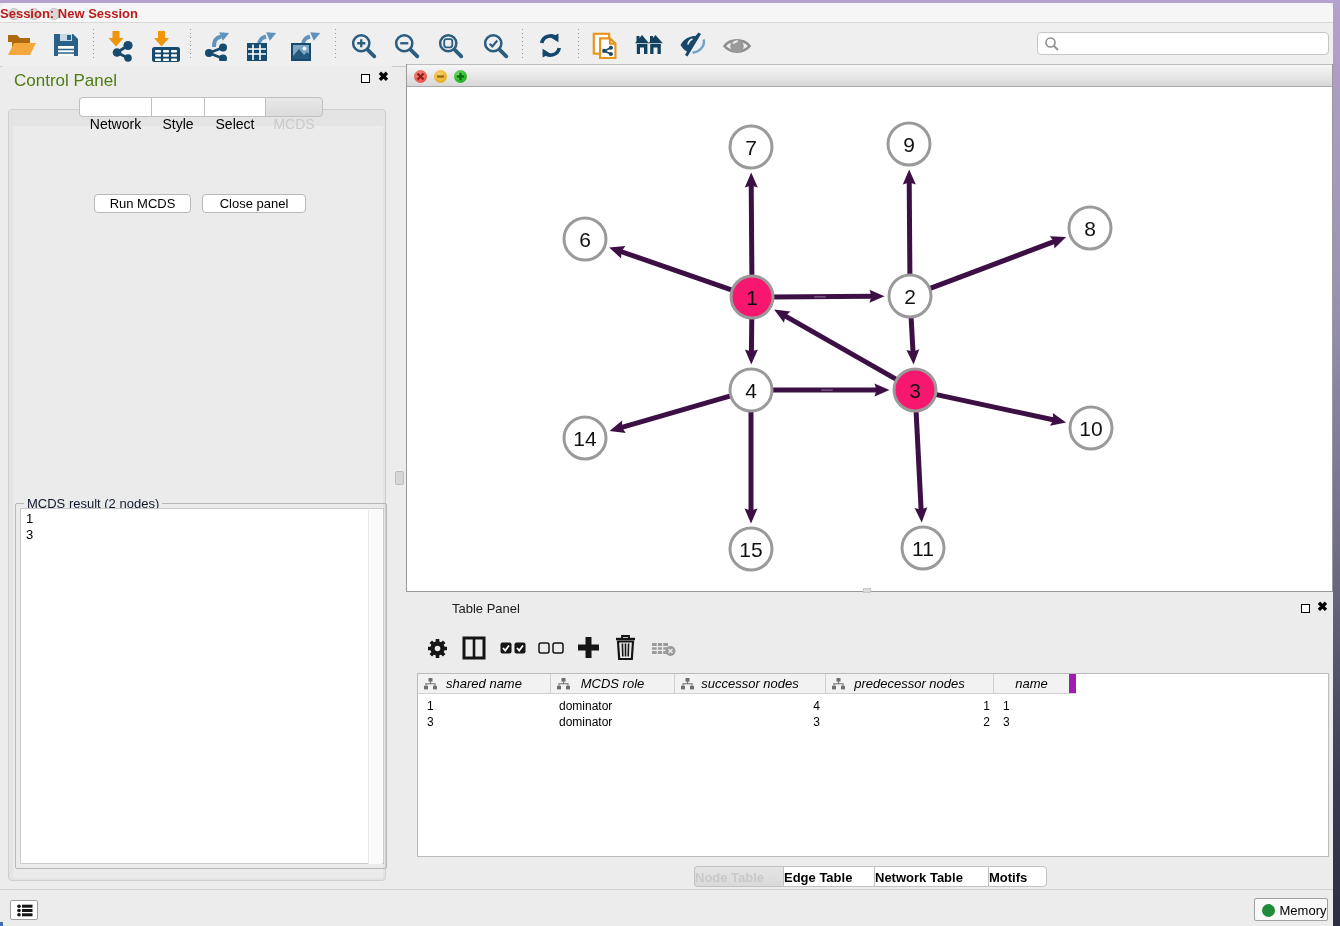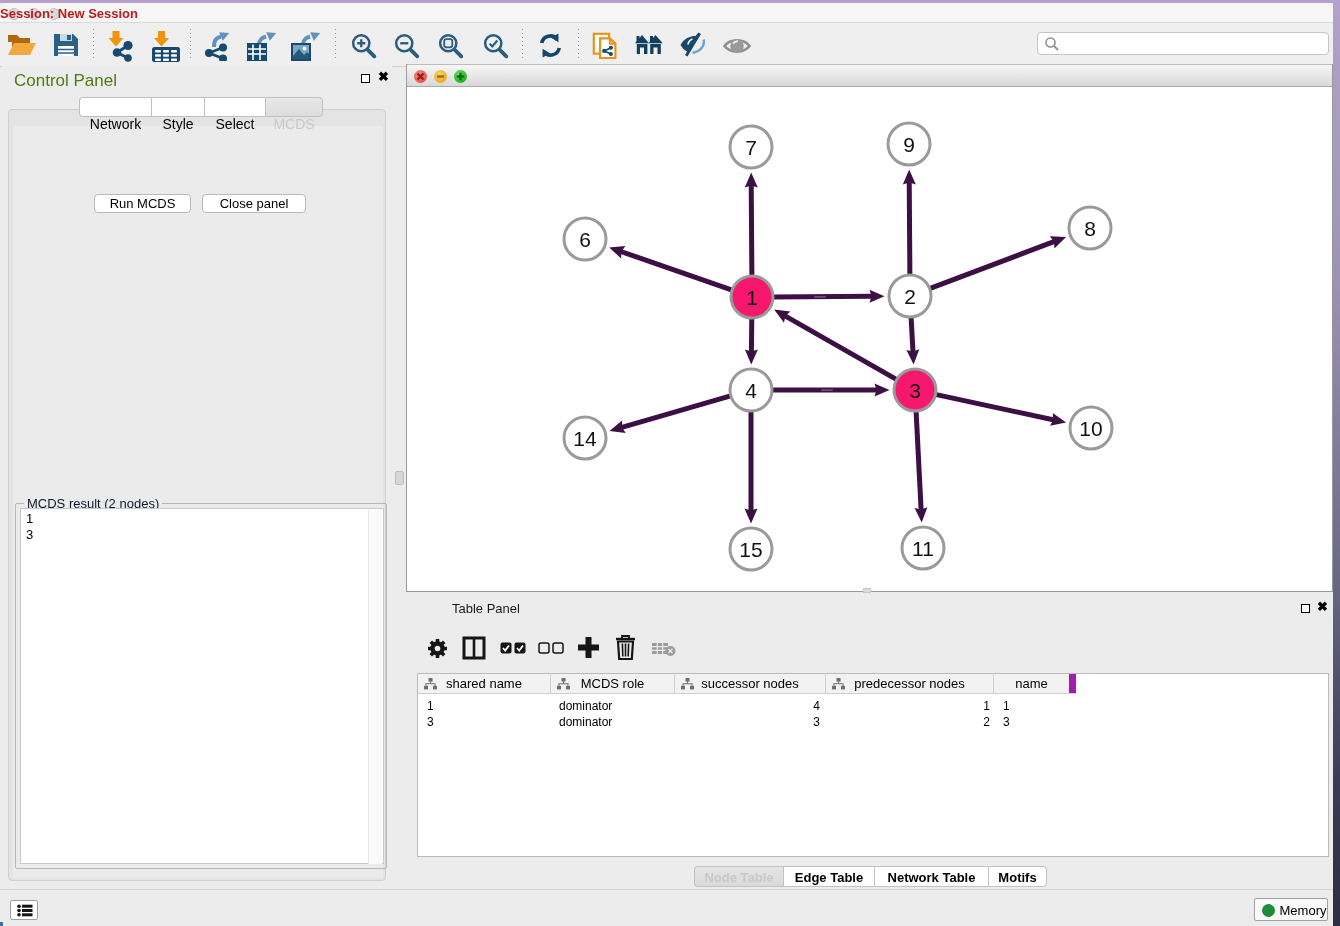--- a/index.html
+++ b/index.html
@@ -70,28 +70,28 @@
 #gsvg polygon { fill:#3d1045; }
 #gsvg circle { stroke:#9a9a9a; stroke-width:3; }
 #gsvg text { font-size:21px; fill:#111; text-anchor:middle; font-family:"Liberation Sans",sans-serif; }
 
 
 #tpanel { left:406px; top:597px; width:927px; height:291px; background:#ececec; }
 #tpanel-hd { position:absolute; left:9px; top:4px; font-size:13px; color:#1a1a1a;margin-left:37px; }
 #ttools { position:absolute; left:0; top:24px; width:100%; height:40px; }
 #ttable { position:absolute; left:11px; top:76px; width:912px; height:184px; background:#fff; border:1px solid #bbb; }
 #thead { position:absolute; left:0; top:0; width:658px; height:20px; background:#f2f2f2;
-  border-bottom:1px solid #d0d0d0; display:flex; font-size:13px; color:#000; }
+  border-bottom:1px solid #d0d0d0; display:flex; font-size:13px; color:#000;font-style:italic; }
 .th { border-right:1px solid #d0d0d0; position:relative; text-align:center; padding-top:2px; }
 .th svg { position:absolute; left:6px; top:4px; }
 .trow { position:absolute; font-size:12px; color:#000; height:16px; width:100%; }
 .trow span { position:absolute; }
 
 .btabs { position:absolute; display:flex; font-size:13px; font-weight:bold; }
-.btab { background:#fff; border:1px solid #c2c2c2; border-right:none; text-align:center; padding-top:3px; height:21px; }
+.btab { background:#fff; border:1px solid #c2c2c2; border-right:none; padding-top:3px; height:21px; }
 .btab.sel { background:linear-gradient(#e4e4e4,#dadada); color:#c9c9c9; border-radius:4px 0 0 4px; }
 .btab:last-child { border-right:1px solid #c2c2c2; border-radius:0 4px 4px 0; }
 
 
 #statusbar { left:0; top:889px; width:1333px; height:37px; background:#ececec; border-top:1px solid #d2d2d2;text-align:center; }
 #listbtn { position:absolute; left:10px; top:10px; width:28px; height:20px; background:#fff;
   border:1px solid #a0a0a0; border-radius:2px; }
 #membtn { position:absolute; left:1254px; top:8px; width:74px; height:23px; background:#f9f9f9;
   border:1px solid #a0a0a0; border-radius:2px; font-size:13px; color:#000; padding:4px 0 0 24px; }
 #memdot { position:absolute; left:7px; top:5px; width:13px; height:13px; border-radius:50%; background:#1f8a38; }

